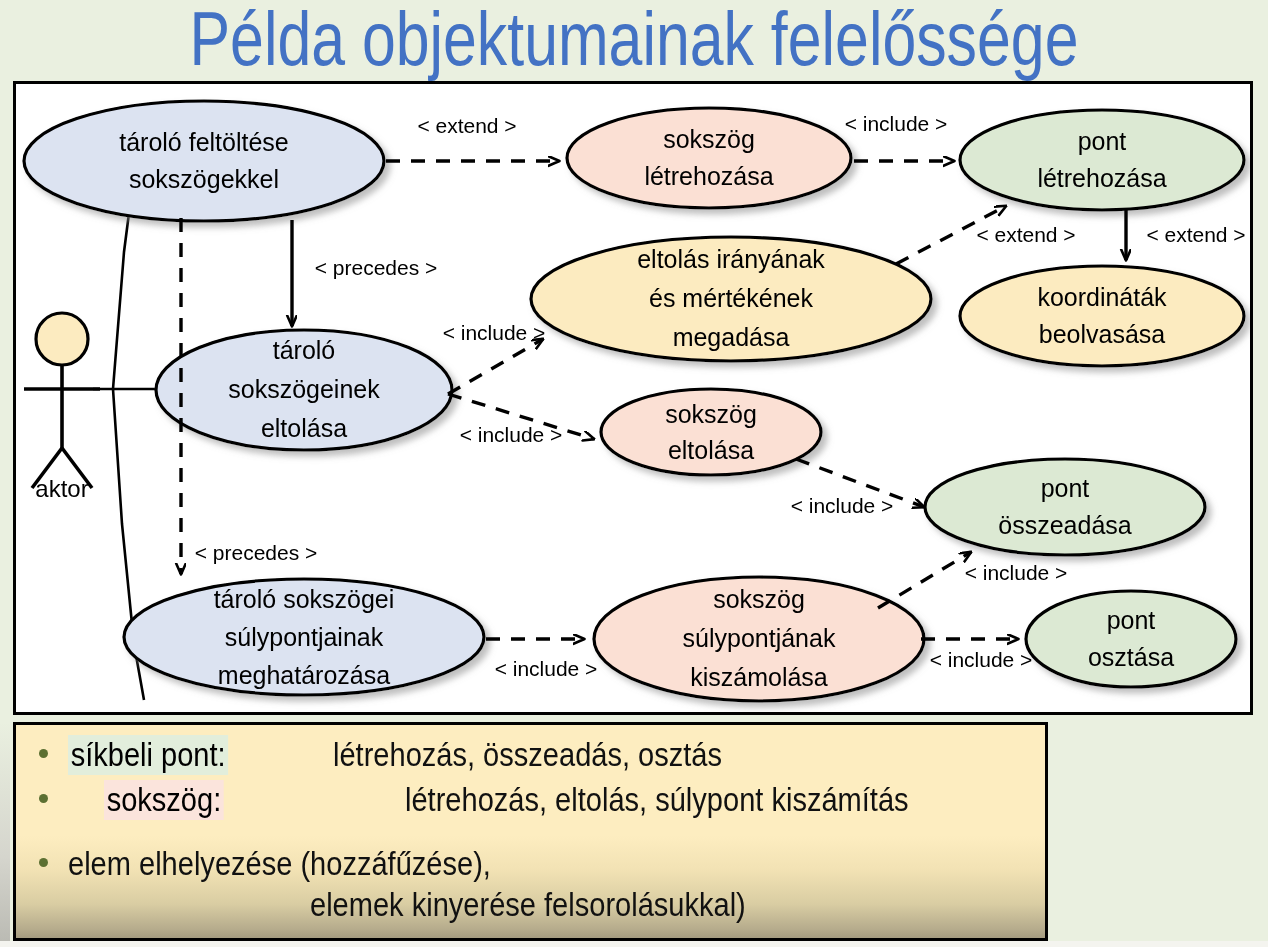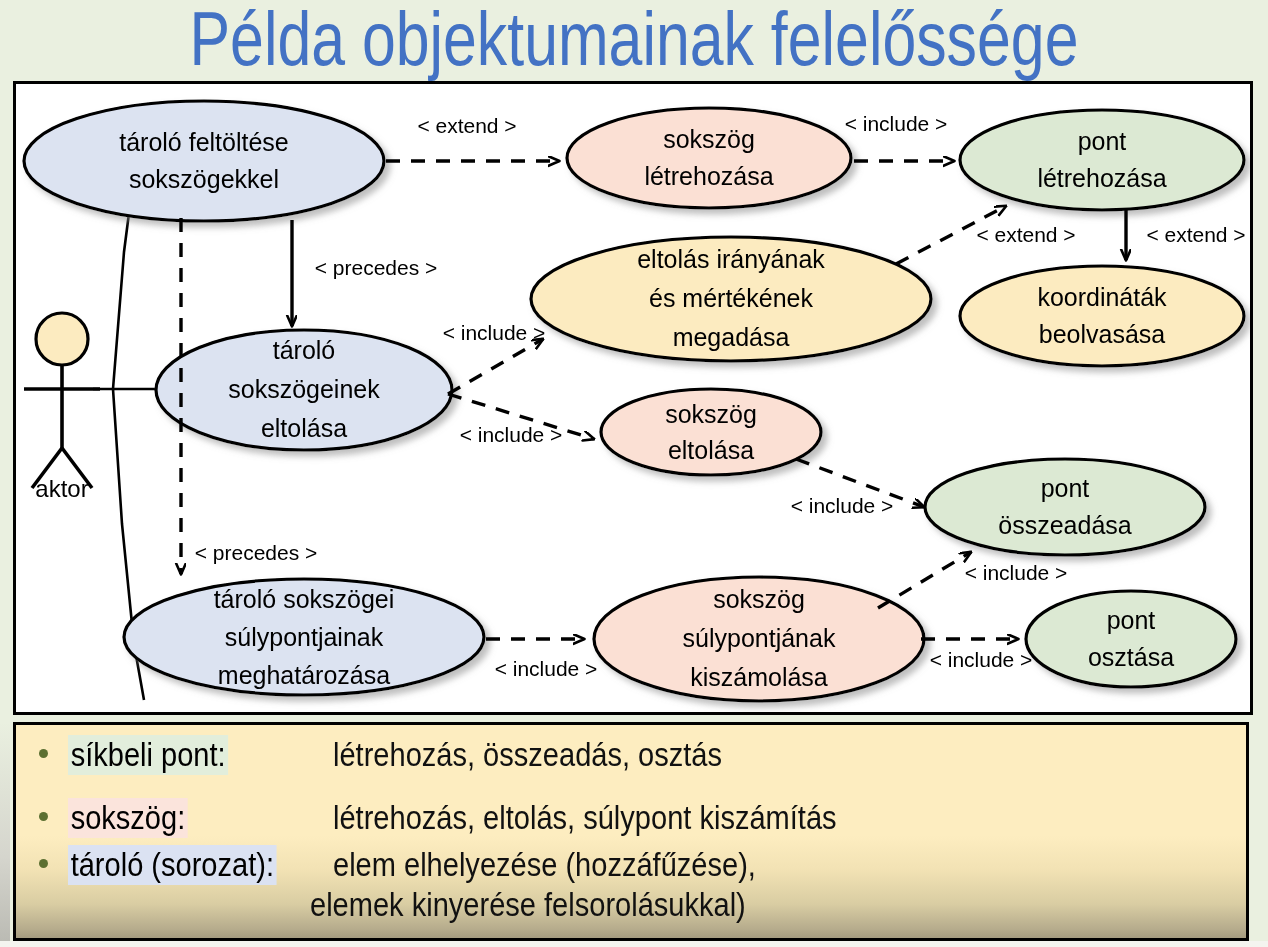--- a/index.html
+++ b/index.html
@@ -80,38 +80,38 @@
     stroke-dasharray: 14 11;
   }
   .solid-line { stroke: #000000; stroke-width: 3.4; fill: none; }
   .actor-line { stroke: #000000; stroke-width: 3.6; fill: none; }
 
   
   #legend-box {
     position: absolute;
     left: 13px;
     top: 722px;
-    width: 1236px;
+    width: 1035px;
     height: 219px;
     border: 3px solid #000000;
     box-sizing: border-box;
     background: linear-gradient(to bottom,
         #fdedc0 0%, #fdedc0 52%, #f2e2b4 68%,
         #d9cda3 84%, #b5ab8c 96%, #a59c80 100%);
     overflow: hidden;
   }
   .legend-row {
     position: absolute;
     left: 0;
     display: flex;
     align-items: baseline;
     white-space: nowrap;
   }
   #legend-row-0 { top: 10px; }
-  #legend-row-1 { top: 73px; }
+  #legend-row-1 { top: 55px; gap: 36px; }
   #legend-row-2 { top: 120px; }
   #legend-row-3 { top: 161px; }
 
   .bullet {
     display: inline-block;
     width: 9px;
     height: 9px;
     border-radius: 50%;
     background: #5c7032;
     margin-left: 23px;
@@ -342,23 +342,20 @@
   <div class="legend-row" id="legend-row-1">
     <span class="bullet"></span>
     <span class="term-slot">
       <span class="legend-term hl-polygon">sokszög:</span>
     </span>
     <span class="legend-desc">létrehozás, eltolás, súlypont kiszámítás</span>
   </div>
 
   <div class="legend-row" id="legend-row-2">
     <span class="bullet"></span>
-    <span class="term-slot">
-      <span class="legend-term hl-store">tároló (sorozat):</span>
-    </span>
     <span class="legend-desc">elem elhelyezése (hozzáfűzése),</span>
   </div>
 
   <div class="legend-row" id="legend-row-3">
     <span class="legend-desc indent-desc">elemek kinyerése felsorolásukkal)</span>
   </div>
 
 </div>
 
 <div id="left-grey-edge"></div>

